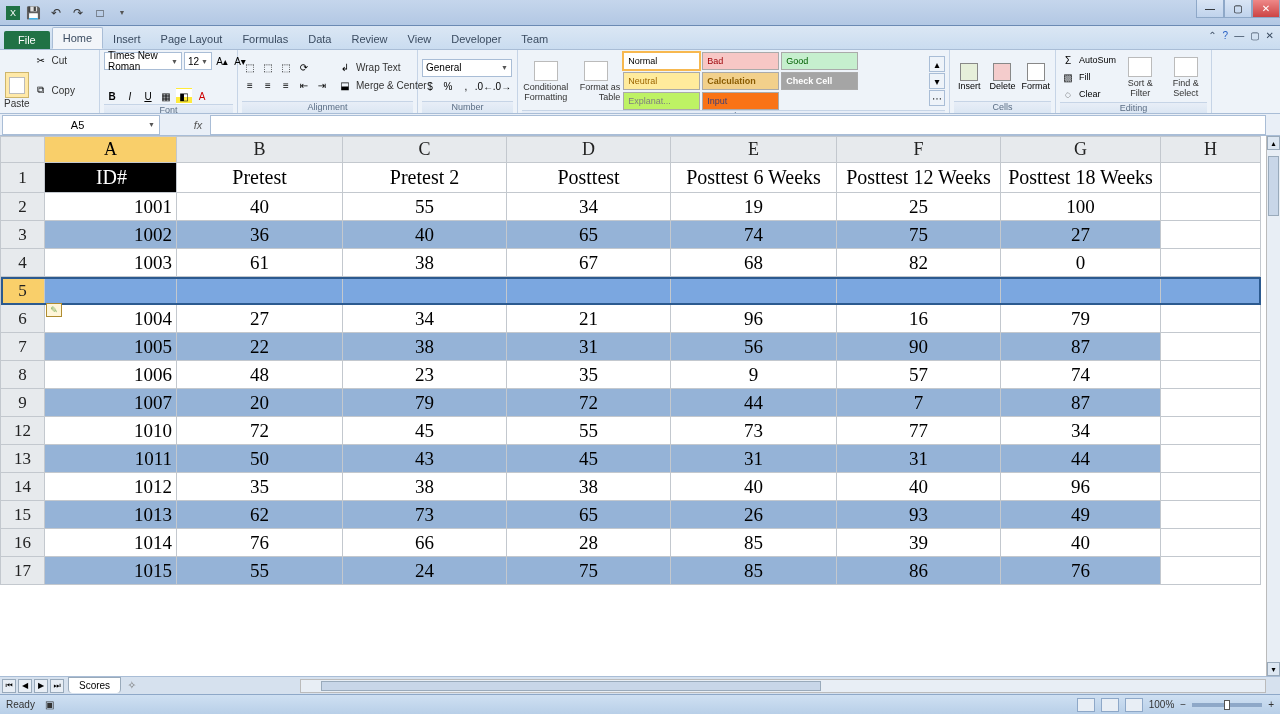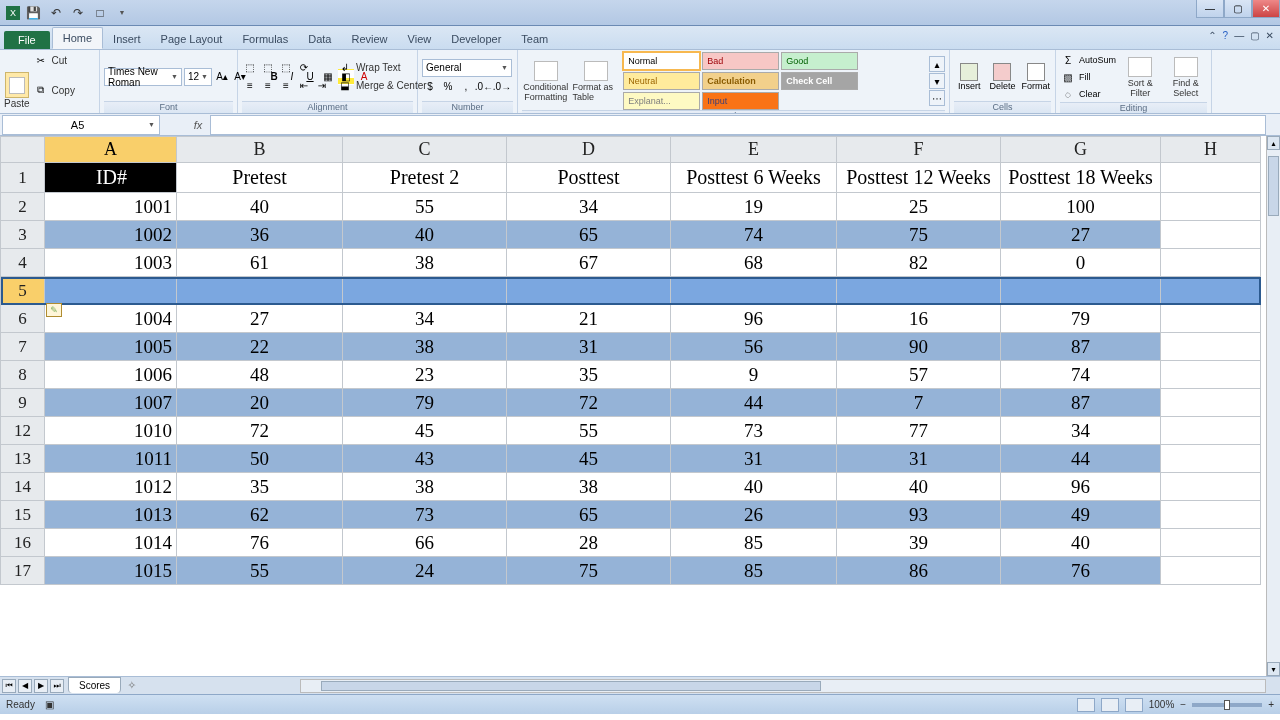--- a/index.html
+++ b/index.html
@@ -29,21 +29,21 @@
   .btn-icon { width: 16px; height: 16px; border: 1px solid transparent; display: inline-flex; align-items: center; justify-content: center; font-size: 10px; }
   .mini-label { font-size: 10px; color: #333; white-space: nowrap; }
   .paste-block { display: flex; flex-direction: column; align-items: center; width: 34px; }
   .paste-icon { width: 24px; height: 26px; background: #ffe9a8; border: 1px solid #cdb56c; position: relative; }
   .paste-icon::after { content:''; position:absolute; top:4px; left:3px; right:3px; bottom:3px; background:#fff; border:1px solid #bbb; }
   .clip-stack { display: flex; flex-direction: column; gap: 14px; }
   .clip-row { display: flex; align-items: center; gap: 3px; }
   .font-combo { width: 78px; height: 18px; border: 1px solid #a9bdd6; background: #fff; font-size: 10px; padding: 0 3px; display: flex; align-items: center; justify-content: space-between; }
   .size-combo { width: 28px; height: 18px; border: 1px solid #a9bdd6; background: #fff; font-size: 10px; padding: 0 3px; display: flex; align-items: center; justify-content: space-between; }
   .dd { font-size: 7px; color: #555; }
-  .font-stack { display: flex; flex-direction: row; gap: 18px; }
+  .font-stack { display: flex; flex-direction: column; gap: 18px; }
   .font-row { display: flex; gap: 2px; align-items: center; }
   .align-stack { display: flex; flex-direction: column; gap: 2px; }
   .num-combo { width: 90px; height: 18px; border: 1px solid #a9bdd6; background: #fff; font-size: 10px; padding: 0 3px; display: flex; align-items: center; justify-content: space-between; }
   .styles-btn { display:flex; flex-direction:column; align-items:center; width:50px; font-size:9px; color:#333; }
   .styles-btn .sicon { width:24px; height:20px; border:1px solid #bbb; background:#fff; margin-bottom:1px; position:relative; }
   .style-gallery { display:flex; flex-wrap:wrap; width:318px; gap:2px; }
   .style-cell { width:77px; height:18px; font-size:9px; display:flex; align-items:center; padding:0 4px; border:1px solid #aaa; }
   .style-cell.sel { border:1px solid #f7b84f; outline:1px solid #f7b84f; }
   .cells-btn { display:flex; flex-direction:column; align-items:center; width:32px; font-size:9px; }
   .cells-btn .cicon { width:18px; height:18px; border:1px solid #888; background:#e6efda; }
@@ -240,30 +240,30 @@
   </div>
 
   <div class="group" style="width:432px;">
     <div class="group-body">
       <div class="styles-btn">
           <div class="sicon"></div>
           <span style="text-align:center;">Conditional Formatting</span>
         </div>
       <div class="styles-btn">
           <div class="sicon"></div>
-          <span style="text-align:left;">Format as Table</span>
+          <span style="text-align:right;">Format as Table</span>
         </div>
       <div class="style-gallery">
           <div class="style-cell sel" style="background: rgb(255, 255, 255); color: rgb(0, 0, 0);">Normal</div>
           <div class="style-cell" style="background: rgb(247, 199, 197); color: rgb(156, 0, 6);">Bad</div>
           <div class="style-cell" style="background: rgb(198, 239, 206); color: rgb(0, 97, 0);">Good</div>
           <div class="style-cell" style="background: rgb(255, 235, 156); color: rgb(156, 101, 0);">Neutral</div>
           <div class="style-cell" style="background: rgb(242, 208, 139); color: rgb(138, 91, 0); font-weight: bold;">Calculation</div>
           <div class="style-cell" style="background: rgb(165, 165, 165); color: rgb(255, 255, 255); font-weight: bold;">Check Cell</div>
-          <div class="style-cell" style="background: #fef9c3; color: rgb(127, 127, 127);">Explanat...</div>
+          <div class="style-cell" style="background: #bef264; color: rgb(127, 127, 127);">Explanat...</div>
           <div class="style-cell" style="background: #f97316; color: rgb(63, 63, 118);">Input</div>
         </div>
       <div style="display:flex;flex-direction:column;gap:1px;">
         <span class="btn-icon" style="border:1px solid #a9bdd6;">▴</span>
         <span class="btn-icon" style="border:1px solid #a9bdd6;">▾</span>
         <span class="btn-icon" style="border:1px solid #a9bdd6;">⋯</span>
       </div>
     </div>
     <div class="group-label">Styles</div>
   </div>

